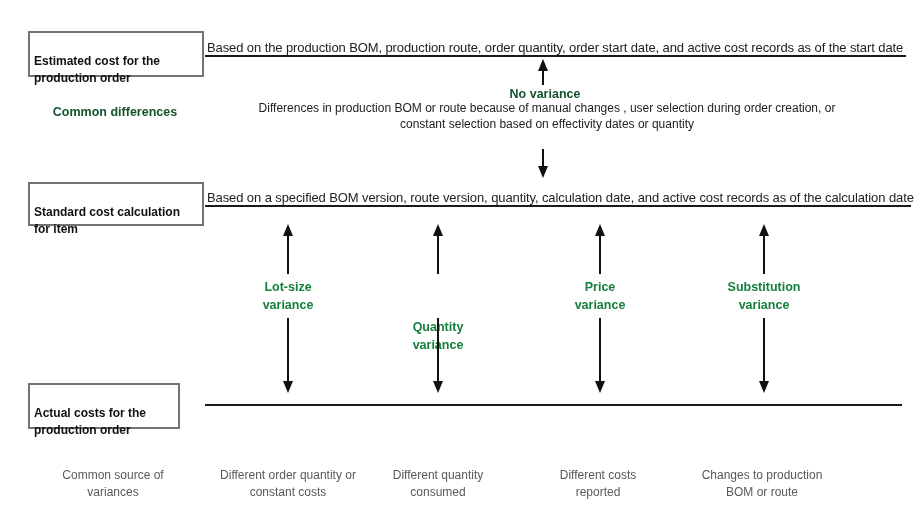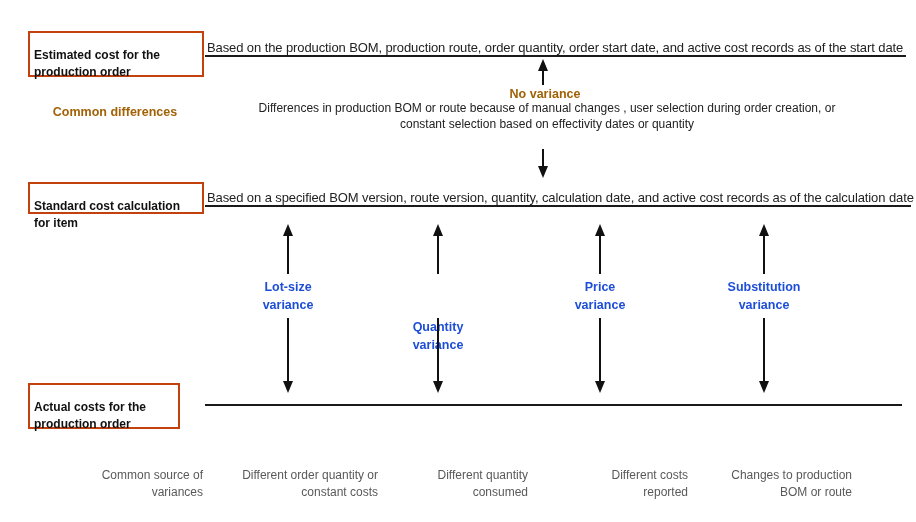--- a/index.html
+++ b/index.html
@@ -1,54 +1,54 @@
 <!DOCTYPE html>
 <html><head>
 <meta charset="utf-8">
 <style>
   html, body { margin:0; padding:0; background:#ffffff; }
   body { width:916px; height:522px; overflow:hidden; font-family:"Liberation Sans", sans-serif; }
   .canvas { position:relative; width:916px; height:522px; background:#ffffff; color:#1a1a1a; }
 
   .box {
     position:absolute; box-sizing:border-box;
-    border:2px solid #c2410c; background:#ffffff;
+    border:2px solid #737373; background:#ffffff;
     font-size:12px; font-weight:bold; line-height:1.4;
-    padding:14px 4px; white-space:pre-line; color:#111111;
+    padding:20px 4px; white-space:pre-line; color:#111111;
   }
 
   .rule { position:absolute; height:0; border-top:2px solid #1a1a1a; }
 
   .rule-text {
     position:absolute; font-size:13px; color:#222222;
     white-space:nowrap; letter-spacing:-0.1px;
   }
 
   .arrow { position:absolute; display:flex; flex-direction:column; align-items:center; width:14px; }
   .arrow .shaft { width:2.5px; background:#111111; flex:1; }
   .head-up   { width:0; height:0; border-left:5.5px solid transparent; border-right:5.5px solid transparent; border-bottom:12px solid #111111; flex:0 0 auto; }
   .head-down { width:0; height:0; border-left:5.5px solid transparent; border-right:5.5px solid transparent; border-top:12px solid #111111; flex:0 0 auto; }
 
   .title-bold {
     position:absolute; text-align:center; font-weight:bold;
-    font-size:12.5px; color:#a16207; white-space:pre-line; line-height:1.4;
+    font-size:12.5px; color:#14532d; white-space:pre-line; line-height:1.4;
   }
 
   .desc {
     position:absolute; text-align:center; font-size:12px; color:#222222;
     line-height:1.3; white-space:pre-line;
   }
 
   .vlabel {
     position:absolute; width:180px; text-align:center; font-weight:bold;
-    font-size:12.5px; color:#1d4ed8; line-height:1.4; white-space:pre-line;
+    font-size:12.5px; color:#15803d; line-height:1.4; white-space:pre-line;
   }
 
   .source {
-    position:absolute; width:180px; text-align:right; font-size:12px;
+    position:absolute; width:180px; text-align:center; font-size:12px;
     color:#595959; line-height:1.4; white-space:pre-line;
   }
 </style>
 </head>
 <body>
 
 <div class="canvas">
 
   <div class="box" style="left:28px; top:31px; width:176px; height:46px;">Estimated cost for the
 production order</div>

